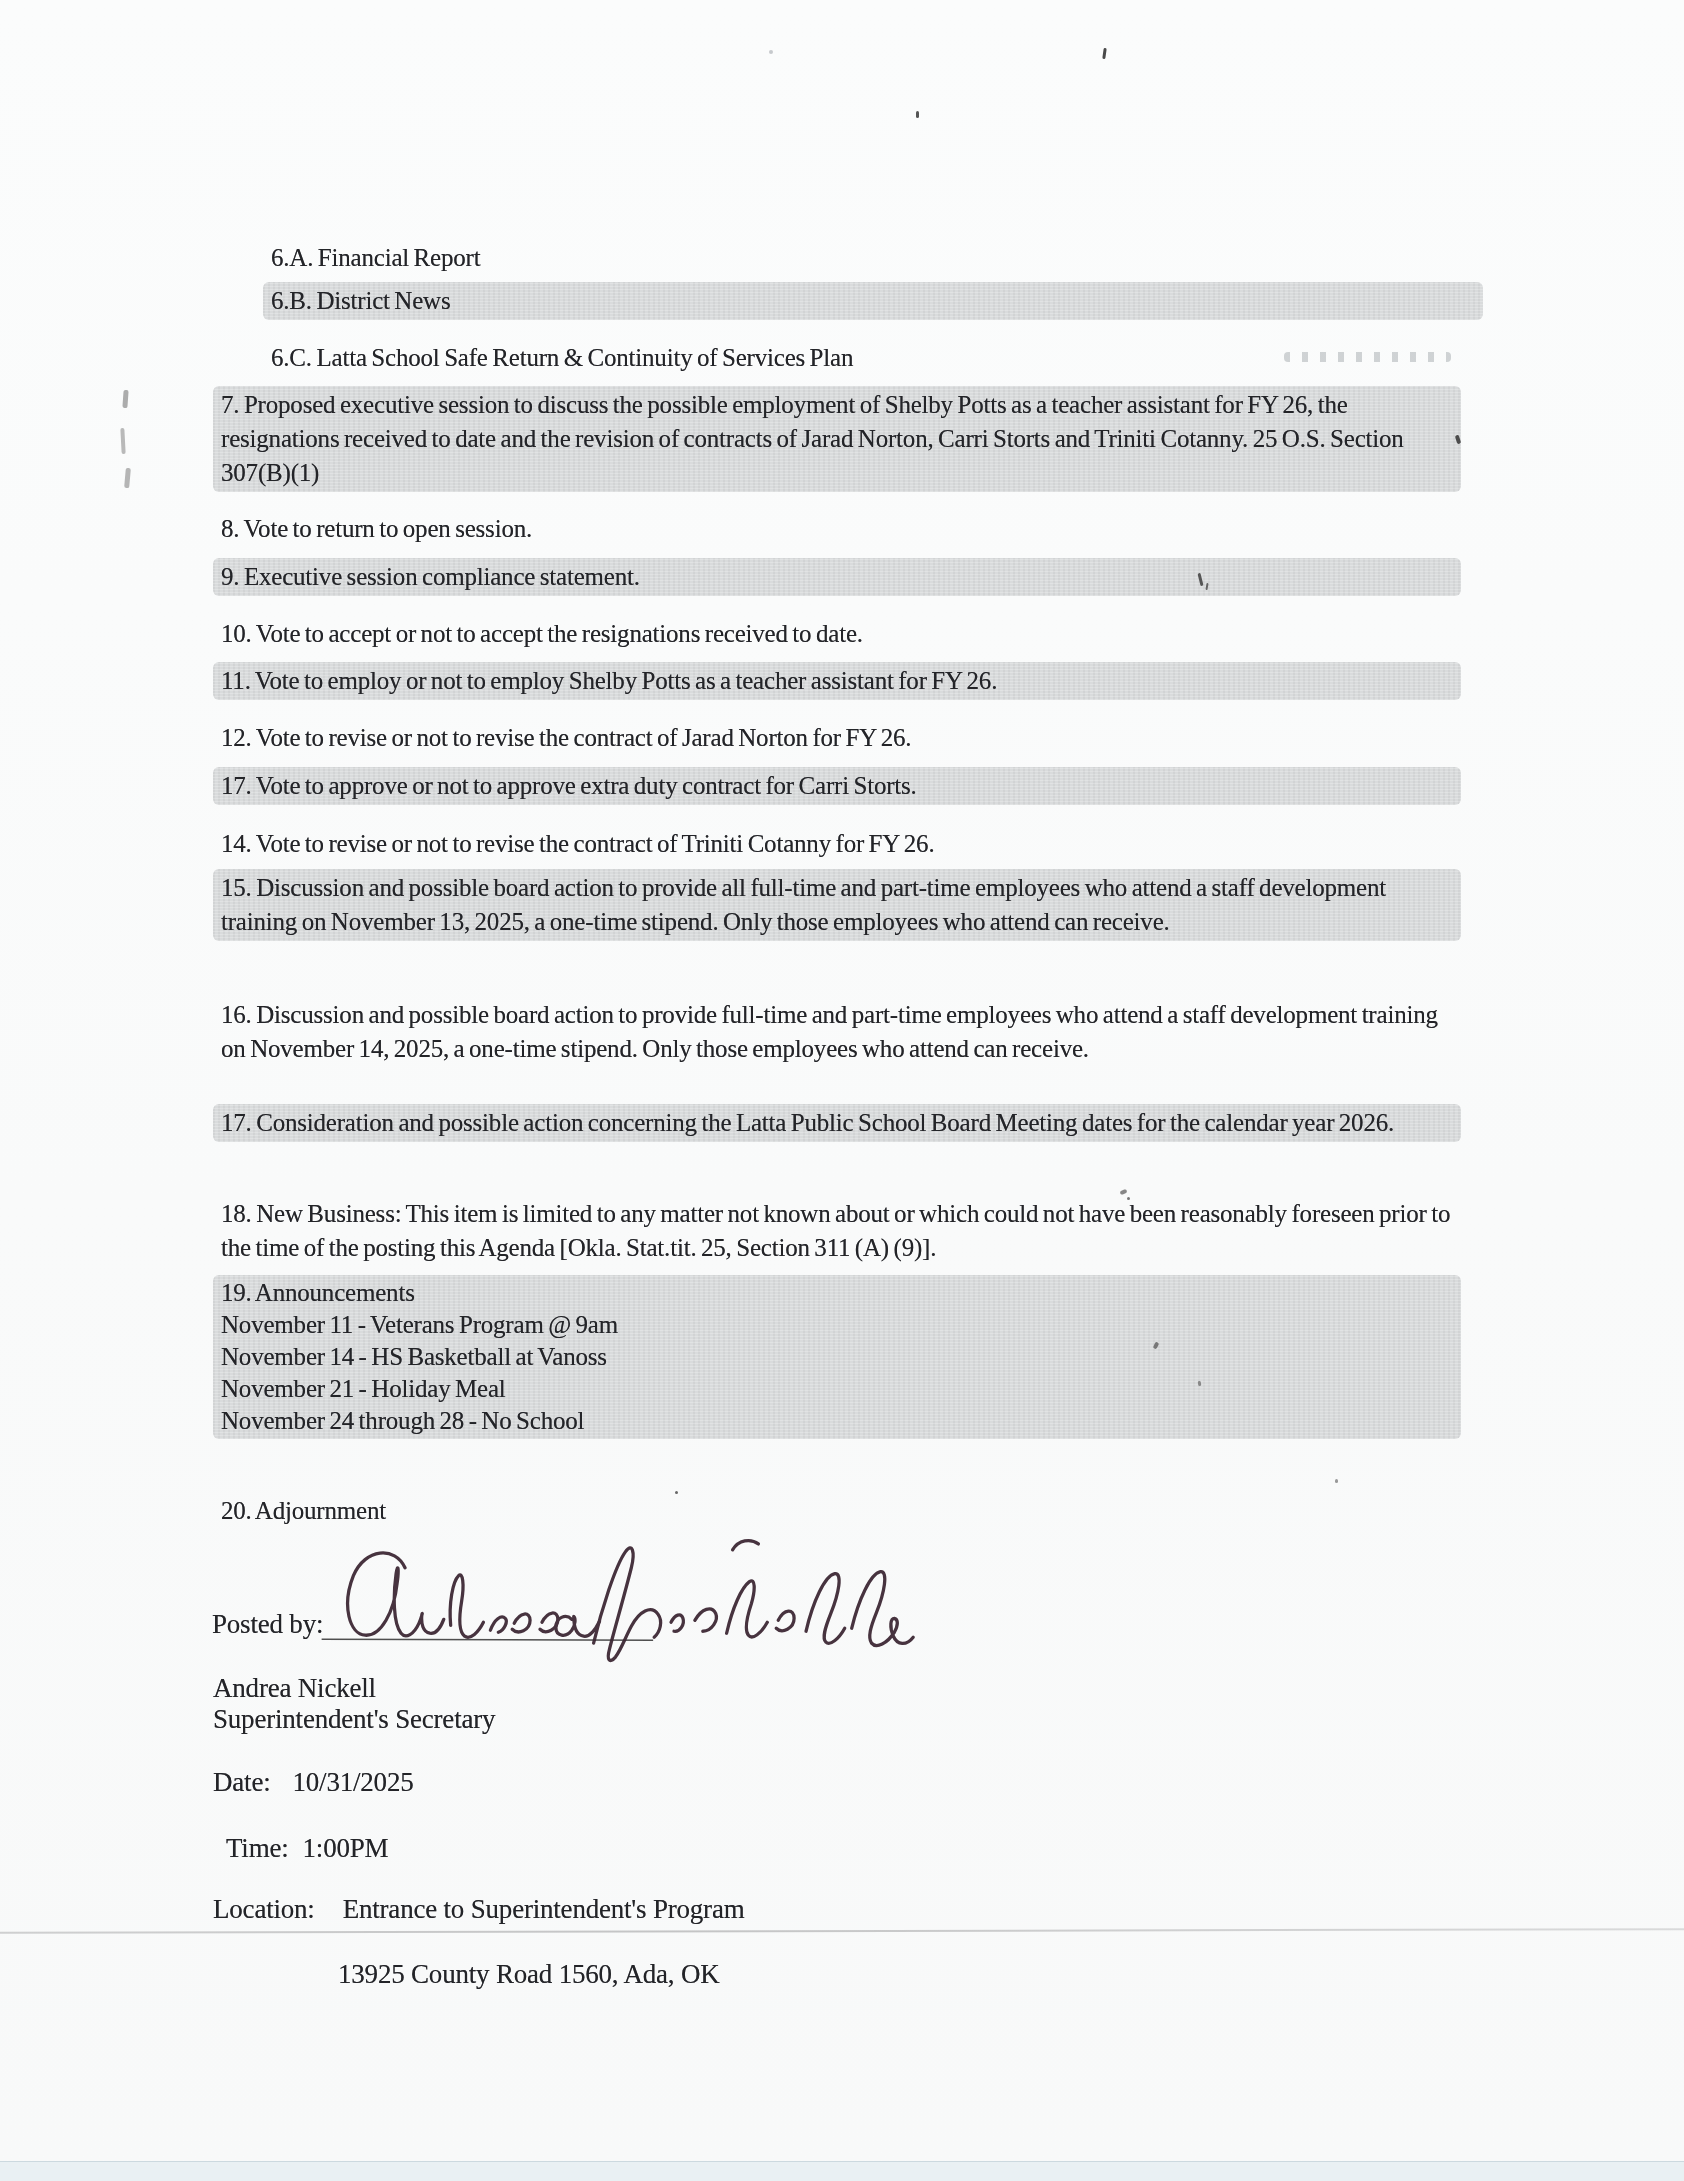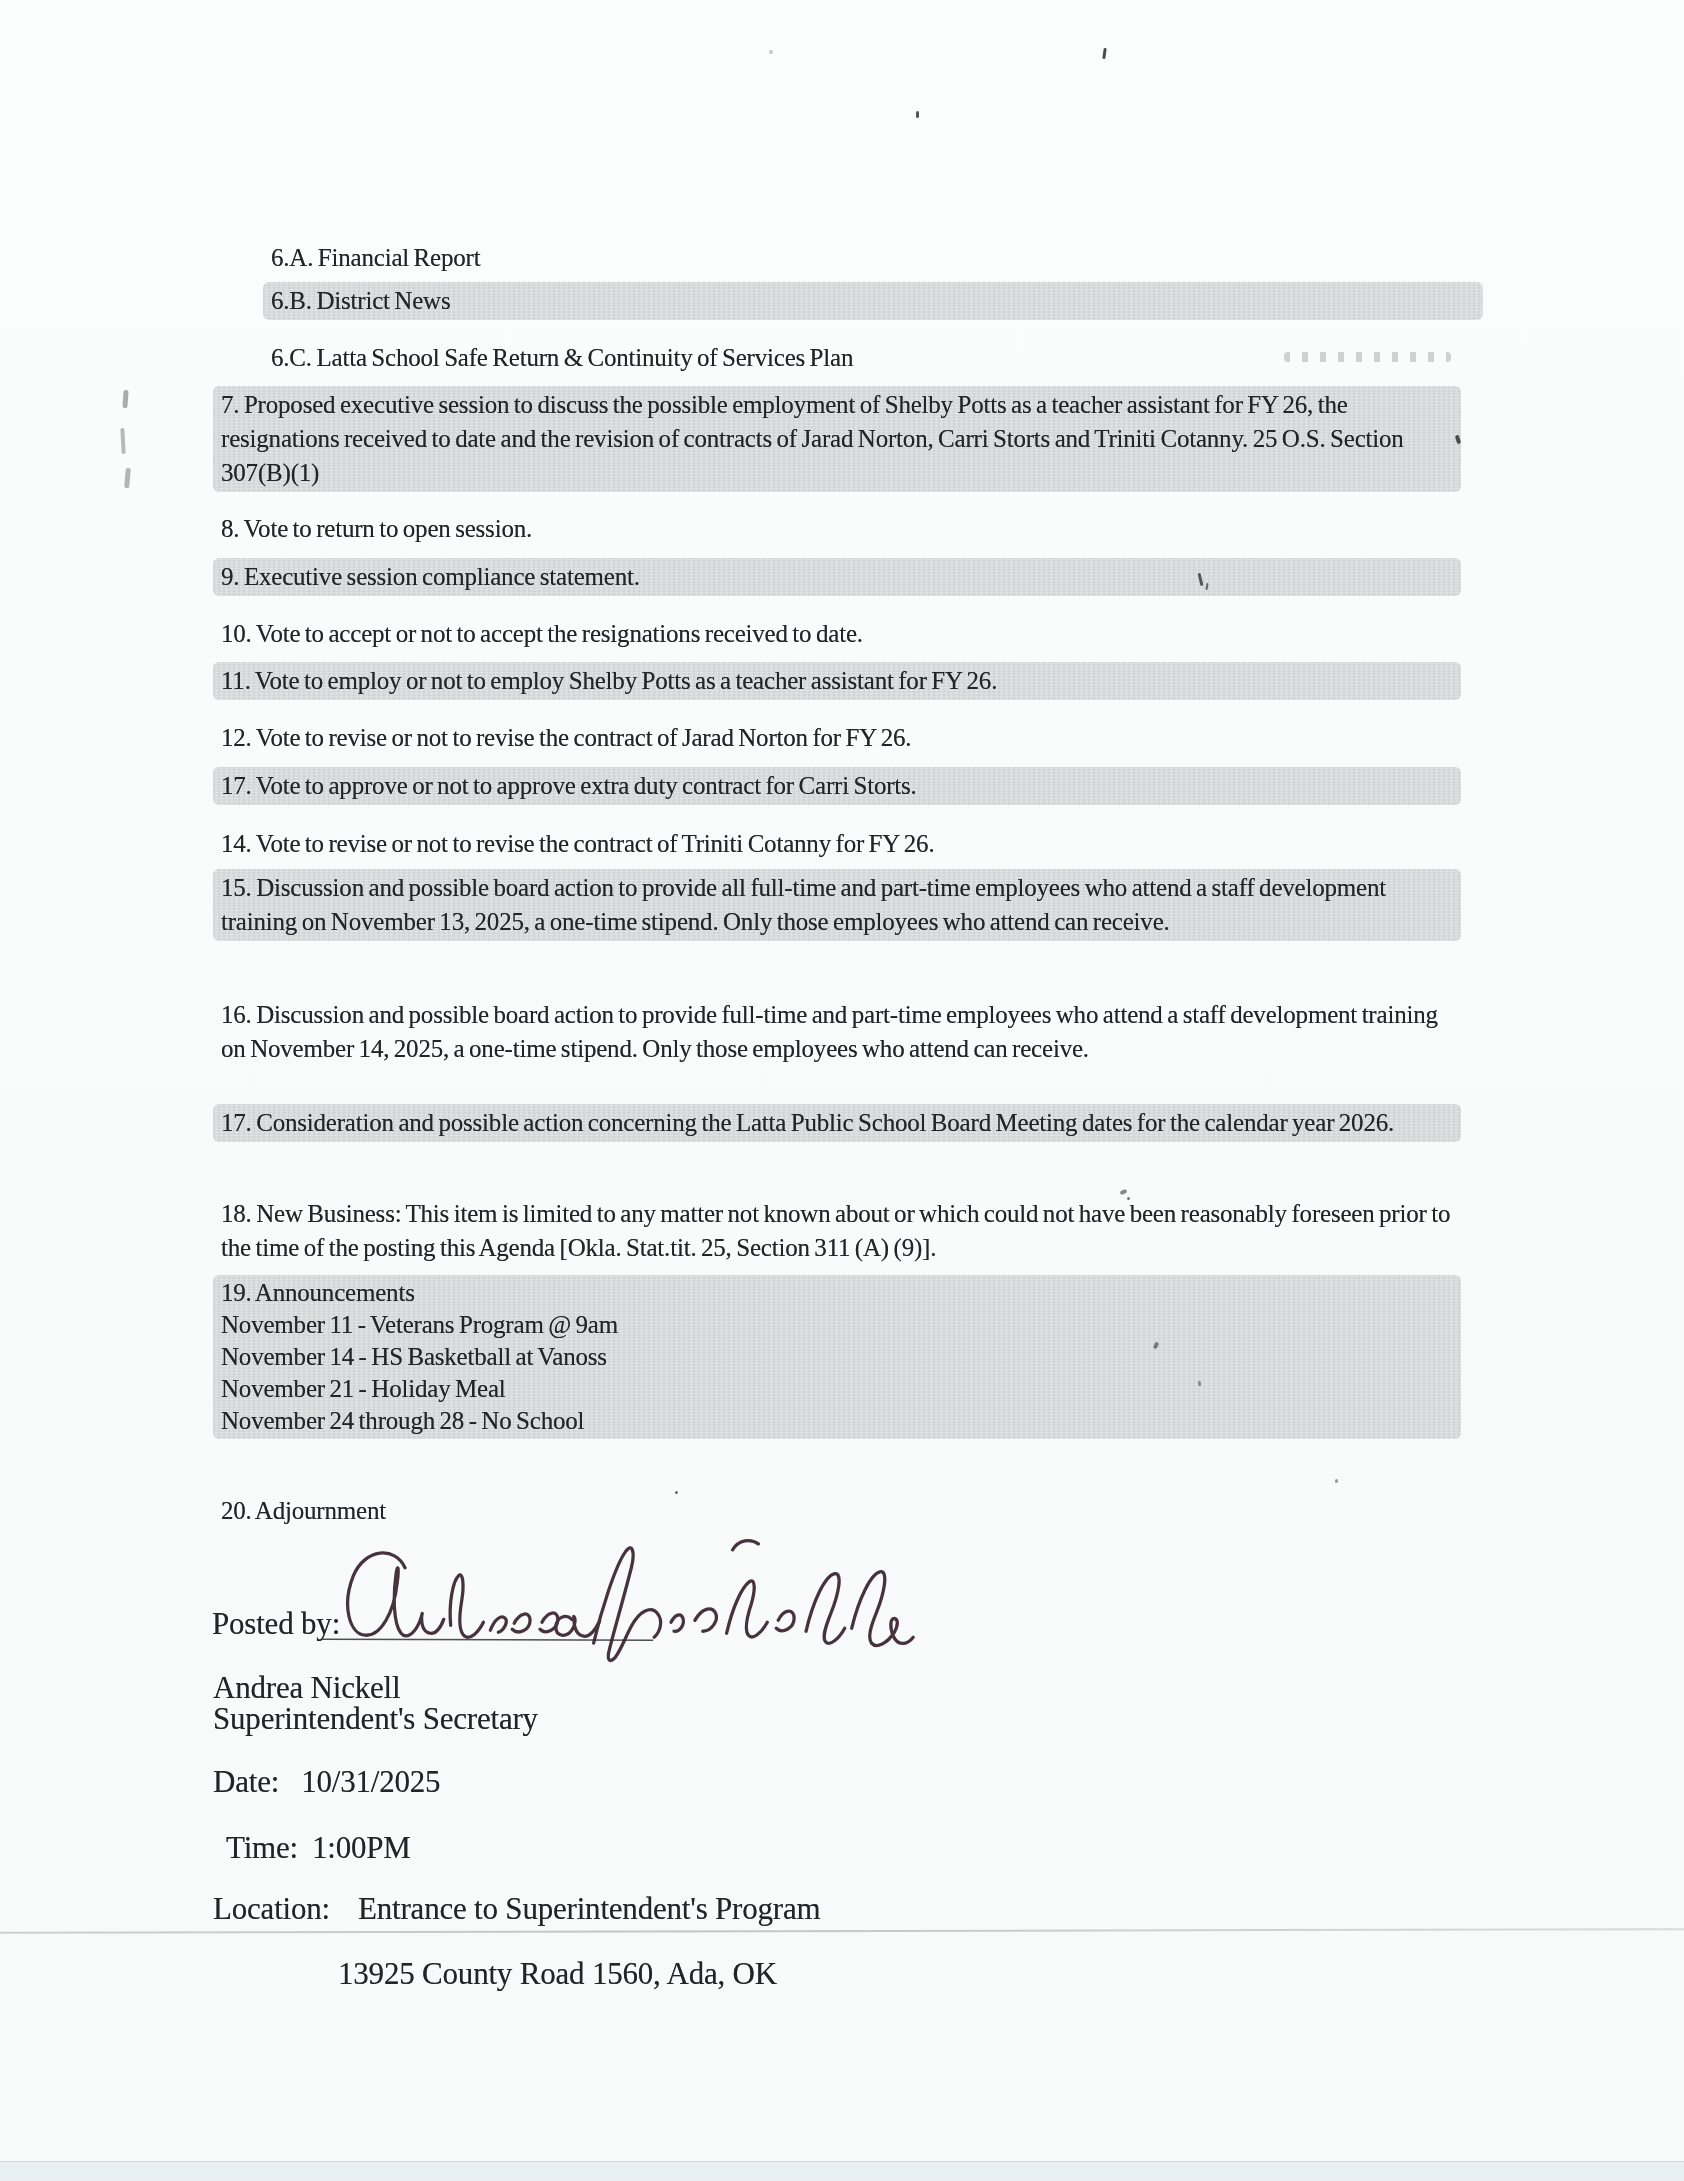--- a/index.html
+++ b/index.html
@@ -33,21 +33,21 @@
     background-color:#d9dbdc;
     background-image:
       repeating-linear-gradient(0deg, rgba(255,255,255,.22) 0 1px, rgba(0,0,0,0) 1px 3px),
       repeating-linear-gradient(90deg, rgba(0,0,0,.035) 0 2px, rgba(0,0,0,0) 2px 5px);
     border-radius: 6px;
   }
   .ann div{ line-height:32px; }
   .footer-line{
     position:absolute;
     left:213px;
-    font-size:31px;
+    font-size:27px;
     line-height:32px;
     letter-spacing:-0.2px;
     color:#232428;
     text-shadow:0 0 0.5px rgba(30,30,36,.55);
     white-space:nowrap;
   }
   .lbl{ display:inline-block; }
   .gap-sm{ margin-right:14px;margin-left:13px; }
   .gap-md{ margin-right:22px; }
   .gap-lg{ margin-right:28px; }

